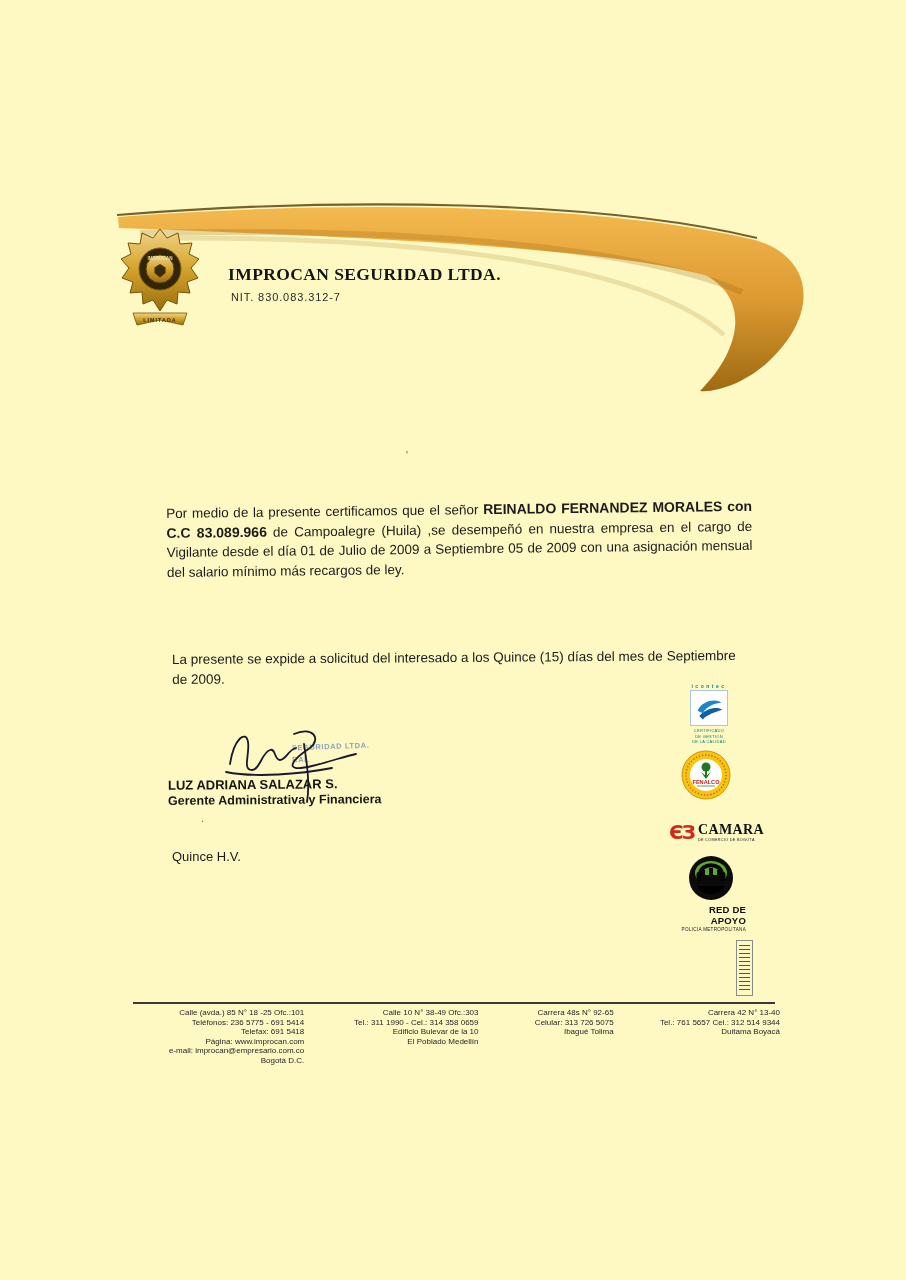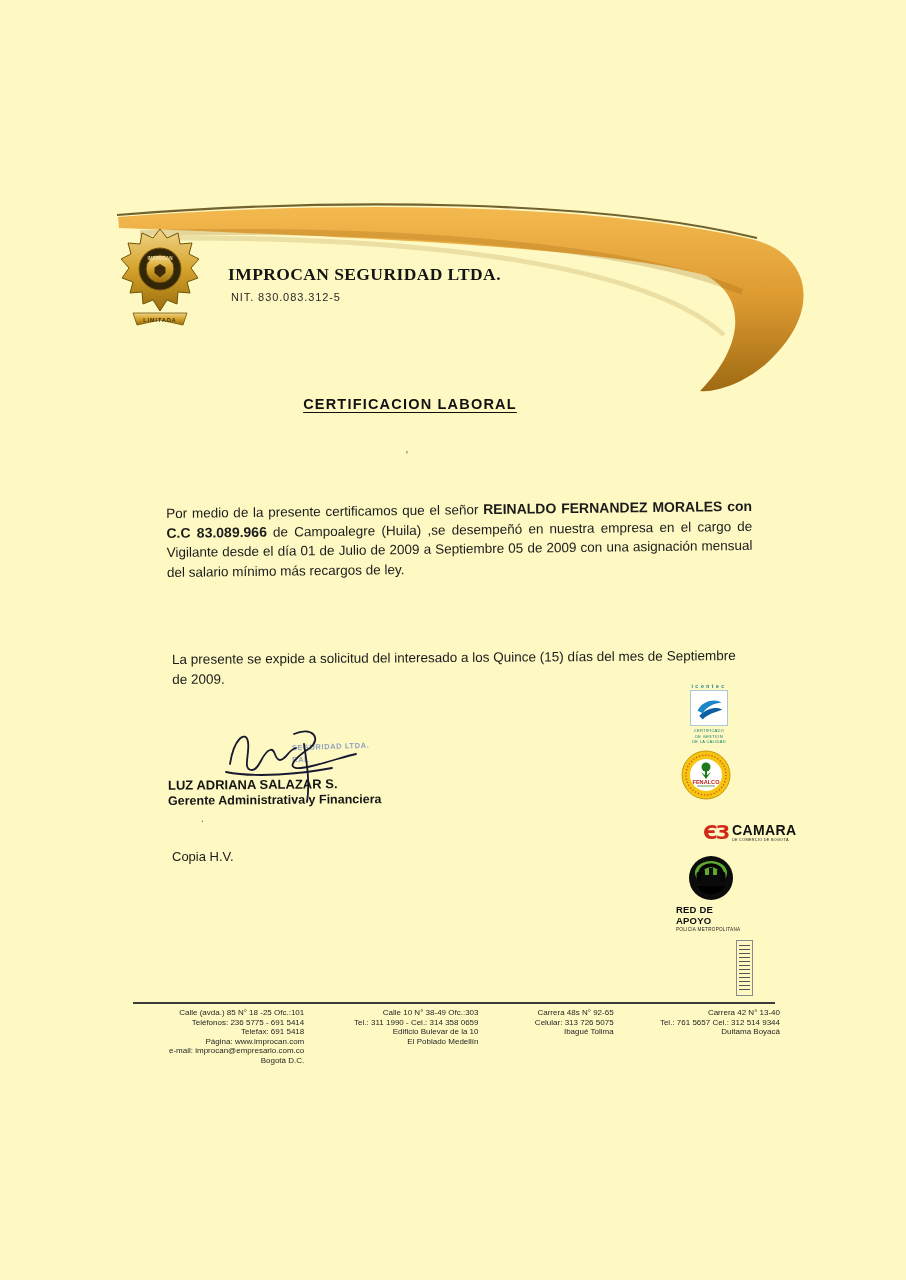--- a/index.html
+++ b/index.html
@@ -41,27 +41,27 @@
   .copy-note{left:172px;top:849px;font-size:13px;color:#1b1b1b;}
 
   
   .icontec{left:685px;top:683px;width:48px;text-align:center;}
   .icontec .top-label{font-size:5px;letter-spacing:2.5px;color:#0d7d8c;font-weight:bold;}
   .icontec .box{width:36px;height:34px;margin:1px auto 0;border:1px solid #aac9d8;background:#fff;display:flex;align-items:center;justify-content:center;}
   .icontec .sub{font-size:4px;line-height:5.5px;color:#0f7d6c;margin-top:2px;white-space:pre-line;letter-spacing:.3px;}
 
   .fenalco{left:681px;top:750px;width:52px;text-align:center;} 
 
-  .camara{left:703px;top:823px;display:flex;align-items:flex-start;}
+  .camara{left:669px;top:823px;display:flex;align-items:flex-start;}
   .camara .mark{font-size:20px;font-weight:800;color:#D2281C;line-height:18px;letter-spacing:-2px;font-family:"DejaVu Sans",sans-serif;}
   .camara .txt{margin-left:4px;}
-  .camara .name{font-family:Liberation Sans, sans-serif;font-weight:bold;font-size:14px;letter-spacing:.4px;color:#101010;line-height:14px;}
+  .camara .name{font-family:Liberation Serif, serif;font-weight:bold;font-size:14px;letter-spacing:.4px;color:#101010;line-height:14px;}
   .camara .sub{font-size:3.8px;letter-spacing:.3px;color:#222;margin-top:1px;}
 
-  .apoyo{left:676px;top:855px;width:70px;text-align:left;}
+  .apoyo{left:676px;top:855px;width:70px;text-align:right;}
   .apoyo .name{font-size:9.5px;font-weight:bold;color:#0e0e0e;margin-top:3px;letter-spacing:.2px;}
   .apoyo .sub{font-size:4.6px;color:#1a1a1a;letter-spacing:.3px;margin-top:1px;}
 
   
   .film-edge{
     left:736px;top:940px;width:11px;height:50px;border:1px solid #8a8a8a;background:
     repeating-linear-gradient(to bottom,#555 0 1px,transparent 1px 4px);
     background-clip:content-box;padding:2px;
   }
   .speck{color:#555;font-size:10px;}
@@ -107,23 +107,22 @@
     <path d="M39 2 L46 11 L57 6 L59 17 L71 16 L68 27 L78 32 L70 41 L77 51 L66 55 L69 66 L57 65 L56 77 L46 73 L39 84 L32 73 L22 77 L21 65 L9 66 L12 55 L1 51 L8 41 L0 32 L10 27 L7 16 L19 17 L21 6 L32 11 Z" fill="url(#gold)" stroke="#6e5309" stroke-width="1"></path>
     <circle cx="39" cy="42" r="21" fill="#332507" stroke="#7d5f10"></circle>
     <circle cx="39" cy="42" r="14" fill="url(#gold)" stroke="#57400a"></circle>
     <text x="39" y="32.5" text-anchor="middle" font-size="4.6" fill="#F4DF9E" font-weight="bold">IMPROCAN</text>
     <path d="M39 37 l5.5 3.5 v5.5 l-5.5 4.5 l-5.5 -4.5 v-5.5 Z" fill="#3b2b08"></path>
     <path d="M12 86 L66 86 L62 98 L39 93 L16 98 Z" fill="url(#gold)" stroke="#6e5309" stroke-width="0.8"></path>
     <text x="39" y="94.5" text-anchor="middle" font-size="5.4" fill="#43300a" font-weight="bold" letter-spacing="1">LIMITADA</text>
   </svg>
 
   <div class="abs company-name">IMPROCAN SEGURIDAD LTDA.</div>
-  <div class="abs nit">NIT. 830.083.312-5</div>
-
-  <div class="abs cert-title">CERTIFICACION LABORAL</div>
+  <div class="abs nit">NIT. 830.083.312-7</div>
+
 
   <span class="abs speck" style="left:406px;top:450px">'</span>
 
   <p class="abs body-text p1"><span>Por medio de la presente certificamos que el señor </span><b>REINALDO FERNANDEZ MORALES con C.C 83.089.966</b><span> de Campoalegre (Huila) ,se desempeñó en nuestra  empresa en  el cargo de Vigilante  desde el día 01 de Julio de 2009 a Septiembre  05  de 2009 con una asignación mensual del salario mínimo más recargos de ley.</span></p>
 
   <p class="abs body-text p2">La presente se expide a solicitud del interesado a los Quince (15)  días del mes de Septiembre de 2009.</p>
 
   <div class="abs stamp">SEGURIDAD LTDA.
 RAL</div>
 
@@ -133,21 +132,21 @@
       <path d="M72 12 C 90 4 100 16 88 26 C 74 35 56 52 90 44 C 110 39 124 34 134 32"></path>
       <path d="M82 22 C 85 42 88 62 85 80"></path>
       <path d="M4 50 C 34 56 78 52 110 46"></path>
     </g>
   </svg>
 
   <div class="abs sig-name">LUZ ADRIANA SALAZAR S.</div>
   <div class="abs sig-role">Gerente Administrativa y Financiera</div>
   <span class="abs speck" style="left:201px;top:813px">.</span>
 
-  <div class="abs copy-note">Copia H.V.</div>
+  <div class="abs copy-note">Quince H.V.</div>
 
   <div class="abs icontec">
     <div class="top-label">icontec</div>
     <div class="box">
       <svg width="30" height="30" viewBox="0 0 34 34">
         <path d="M4 20 C 10 8 25 6 31 11 C 24 11 14 15 10 23 Z" fill="#1b87c9"></path>
         <path d="M6 26 C 14 17 27 15 32 19 C 25 21 14 25 10 30 Z" fill="#0d5fa6"></path>
       </svg>
     </div>
     <div class="sub">CERTIFICADO

